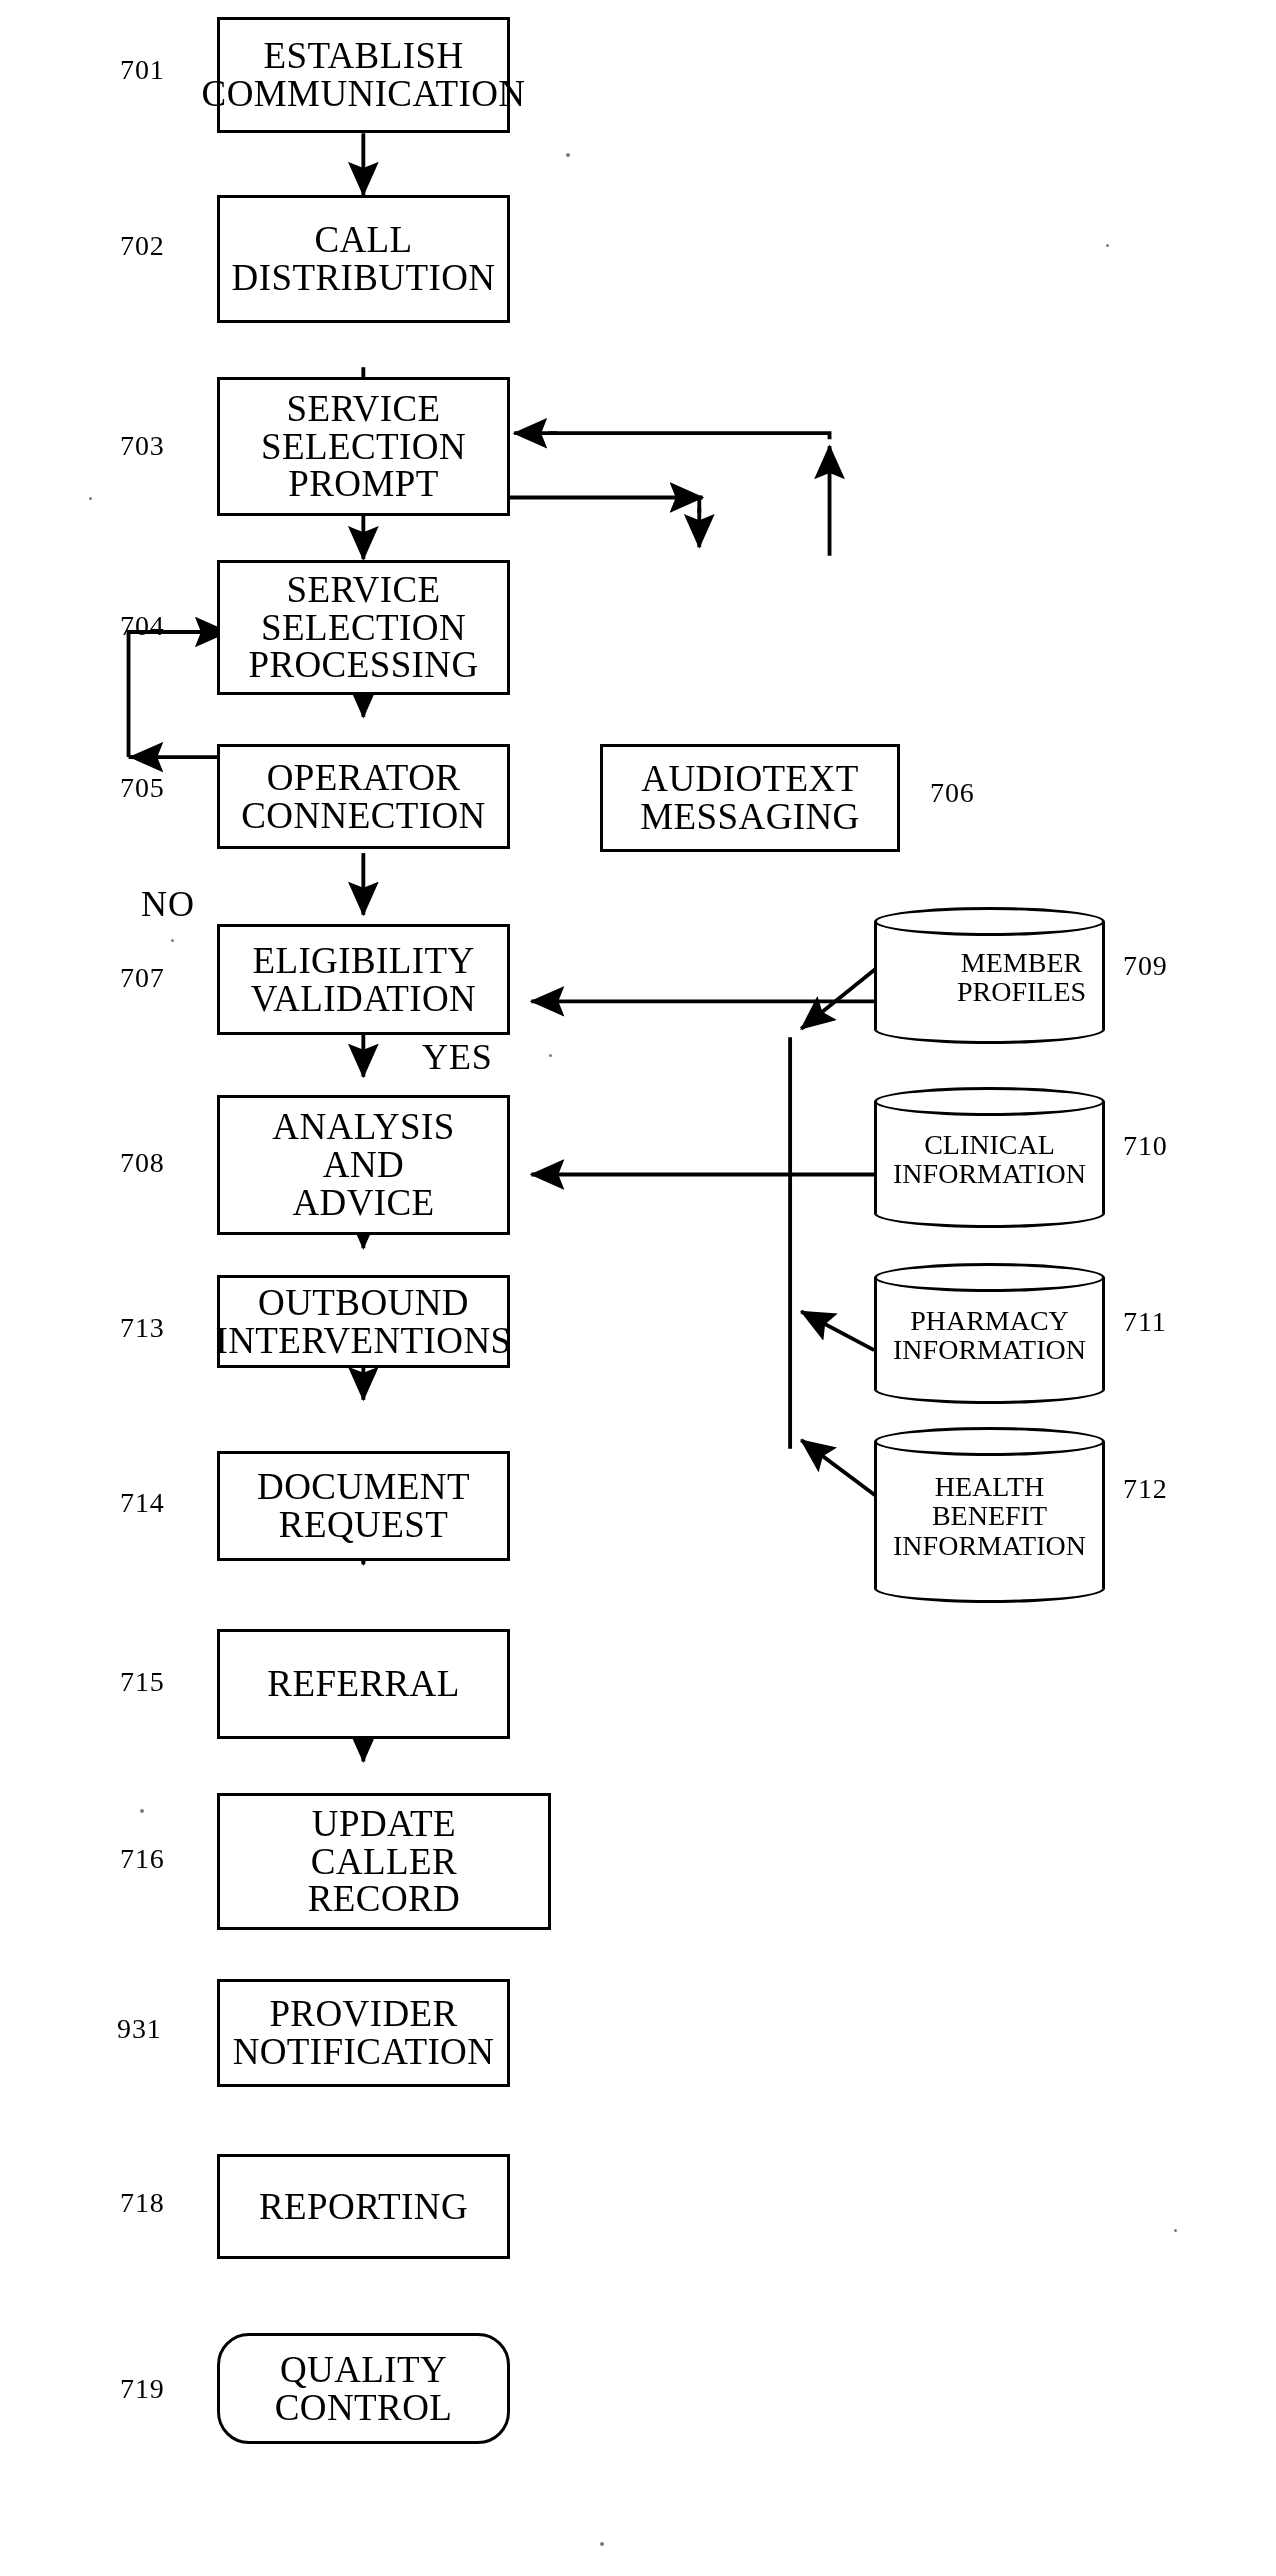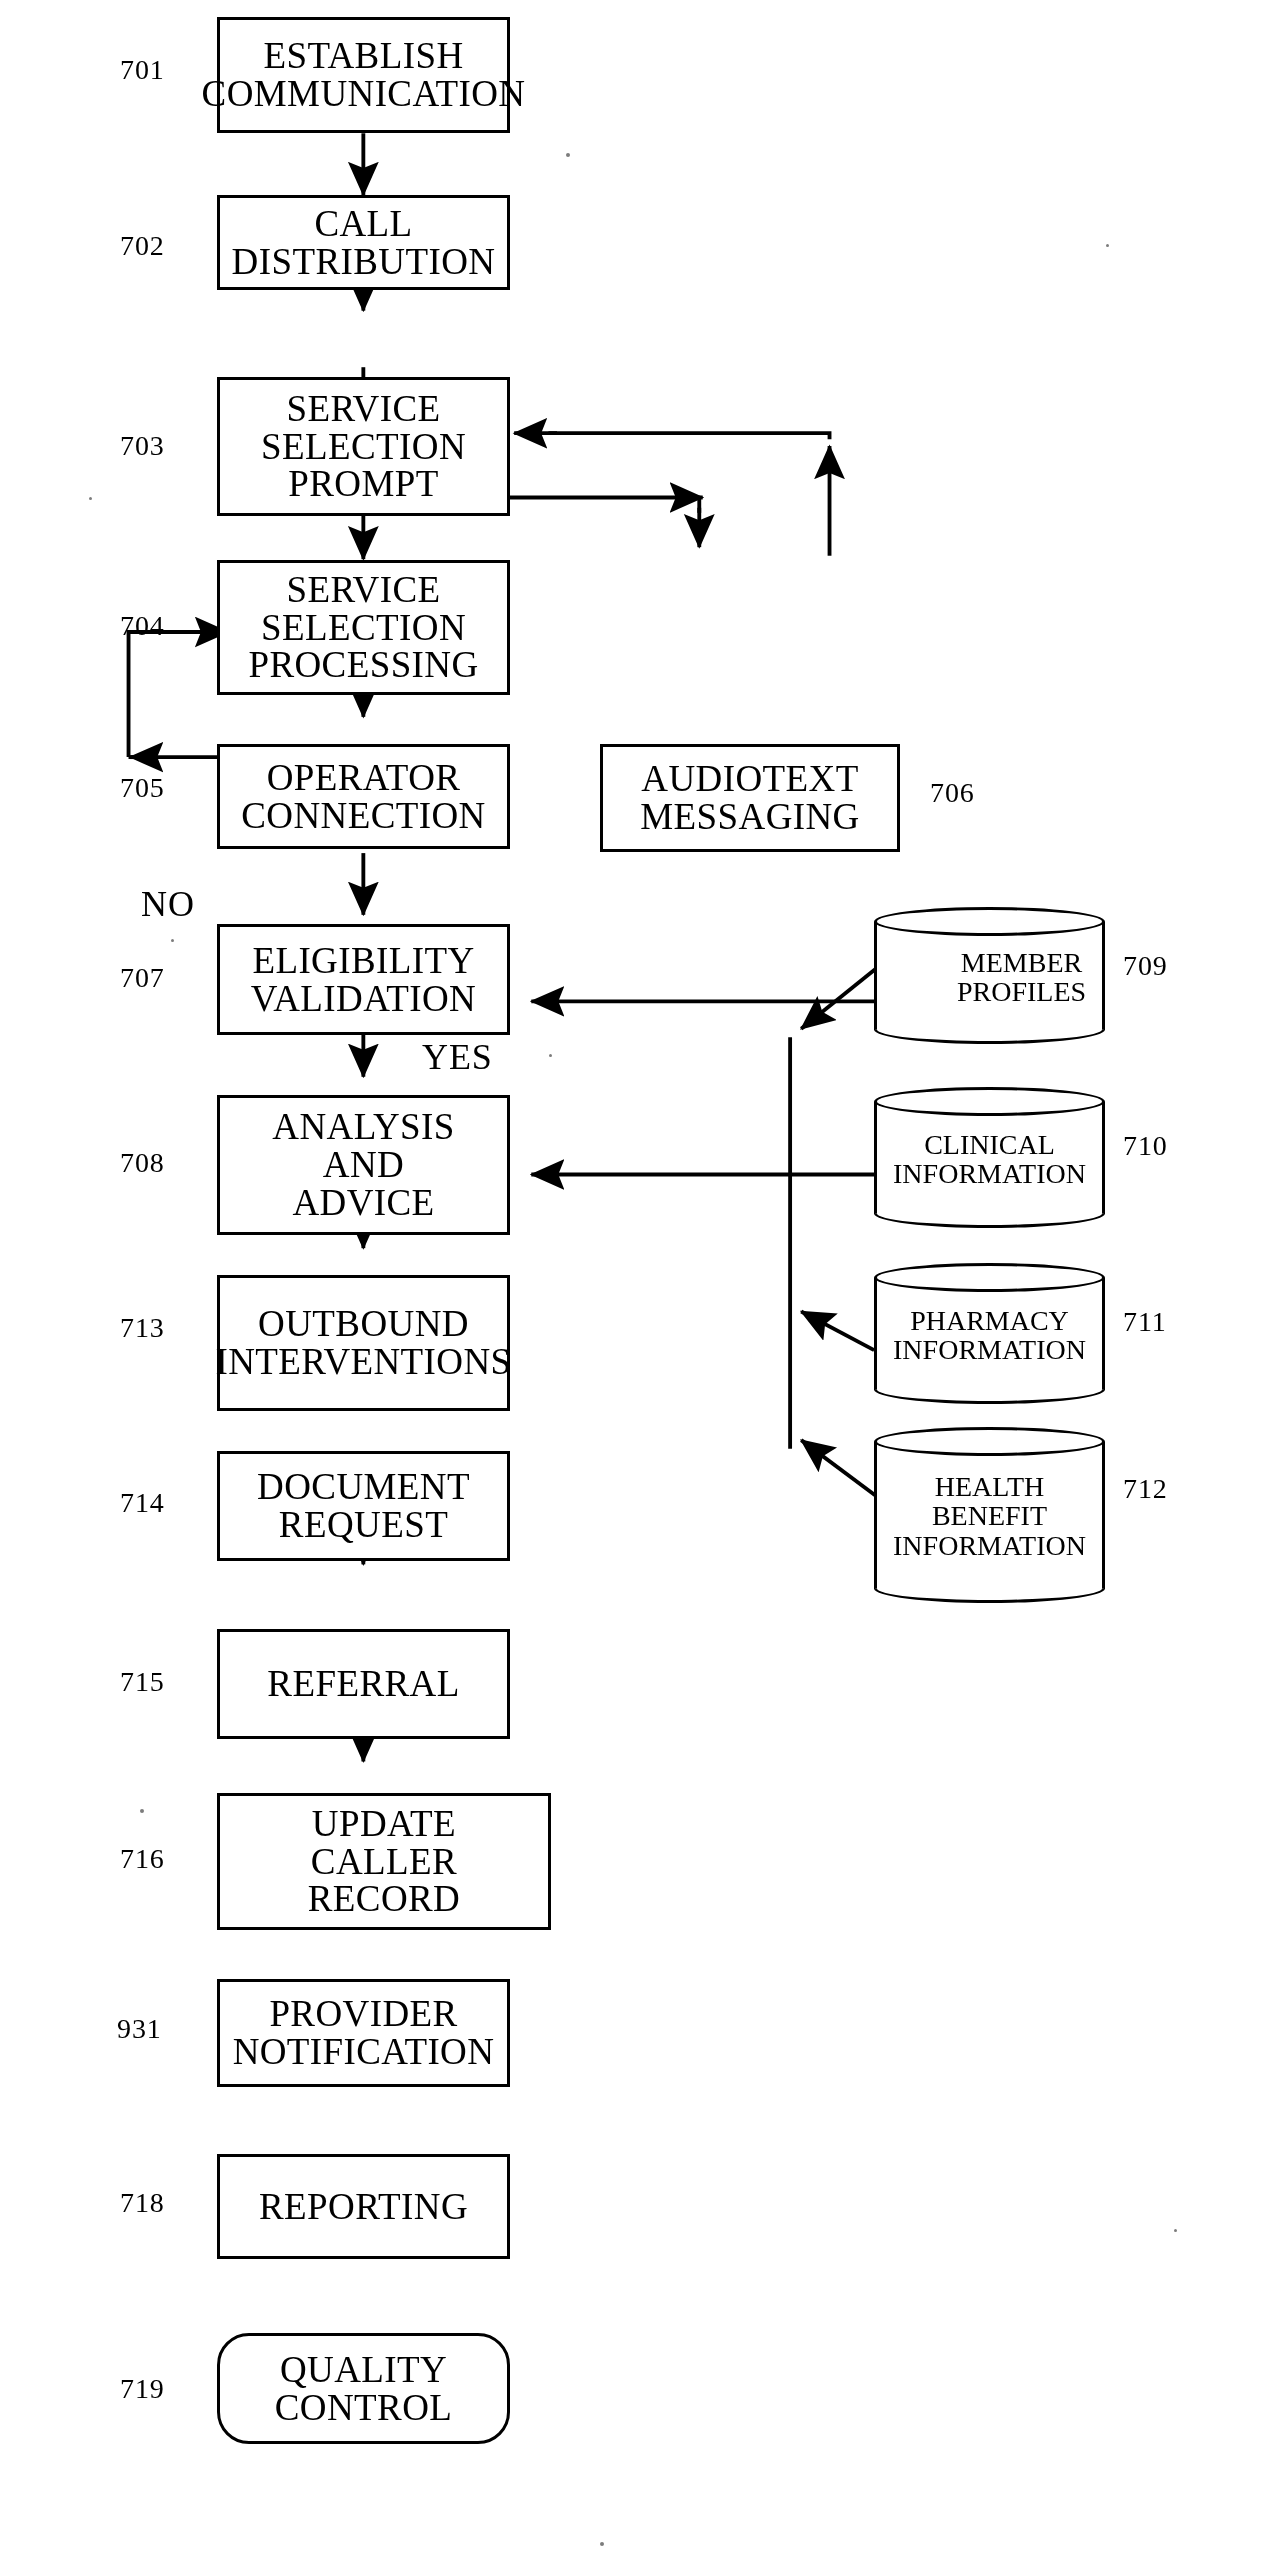--- a/index.html
+++ b/index.html
@@ -188,21 +188,21 @@
       <path d="M1022,1745 L935,1680" marker-end="url(#ah)"></path>
     </g>
   </svg>
 
   <div class="node" style="left:217px; top:17px; width:293px; height:116px;">
     <span class="txt">ESTABLISH
 COMMUNICATION</span>
   </div>
   <div class="ref" style="left:120px; top:54px;">701</div>
 
-  <div class="node" style="left:217px; top:195px; width:293px; height:95px;">
+  <div class="node" style="left:217px; top:195px; width:293px; height:128px;">
     <span class="txt">CALL
 DISTRIBUTION</span>
   </div>
   <div class="ref" style="left:120px; top:230px;">702</div>
 
   <div class="node" style="left:217px; top:377px; width:293px; height:139px;">
     <span class="txt">SERVICE
 SELECTION
 PROMPT</span>
   </div>
@@ -233,21 +233,21 @@
   </div>
   <div class="ref" style="left:120px; top:962px;">707</div>
 
   <div class="node" style="left:217px; top:1095px; width:293px; height:140px;">
     <span class="txt">ANALYSIS
 AND
 ADVICE</span>
   </div>
   <div class="ref" style="left:120px; top:1147px;">708</div>
 
-  <div class="node" style="left:217px; top:1275px; width:293px; height:136px;">
+  <div class="node" style="left:217px; top:1275px; width:293px; height:93px;">
     <span class="txt">OUTBOUND
 INTERVENTIONS</span>
   </div>
   <div class="ref" style="left:120px; top:1312px;">713</div>
 
   <div class="node" style="left:217px; top:1451px; width:293px; height:110px;">
     <span class="txt">DOCUMENT
 REQUEST</span>
   </div>
   <div class="ref" style="left:120px; top:1487px;">714</div>

